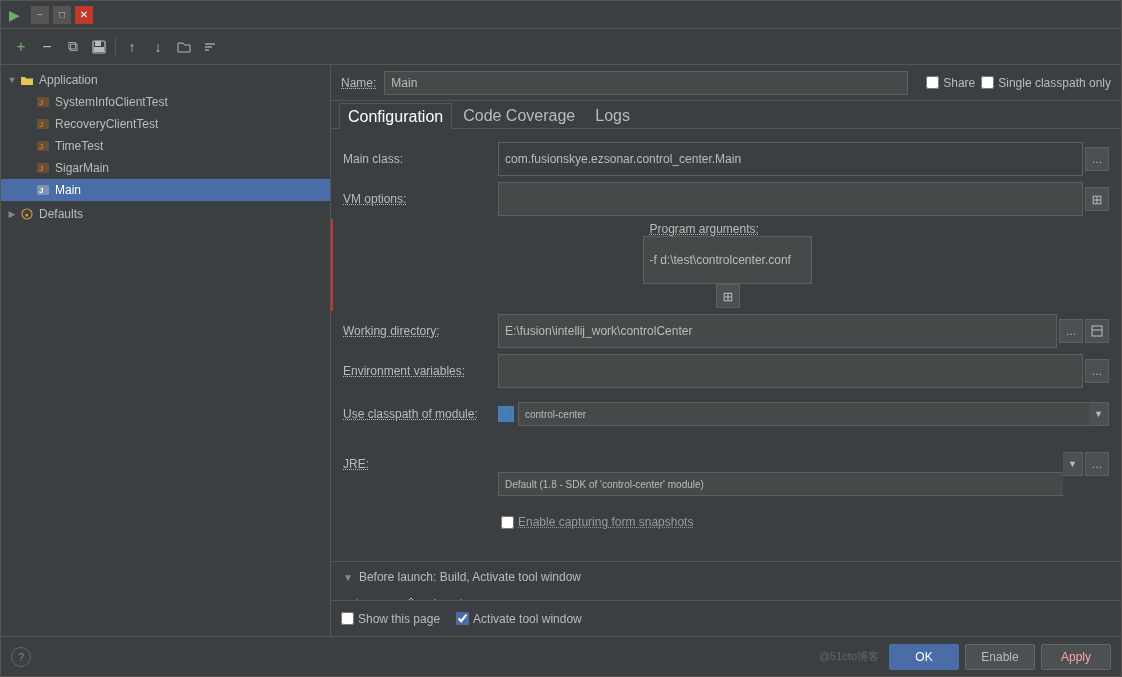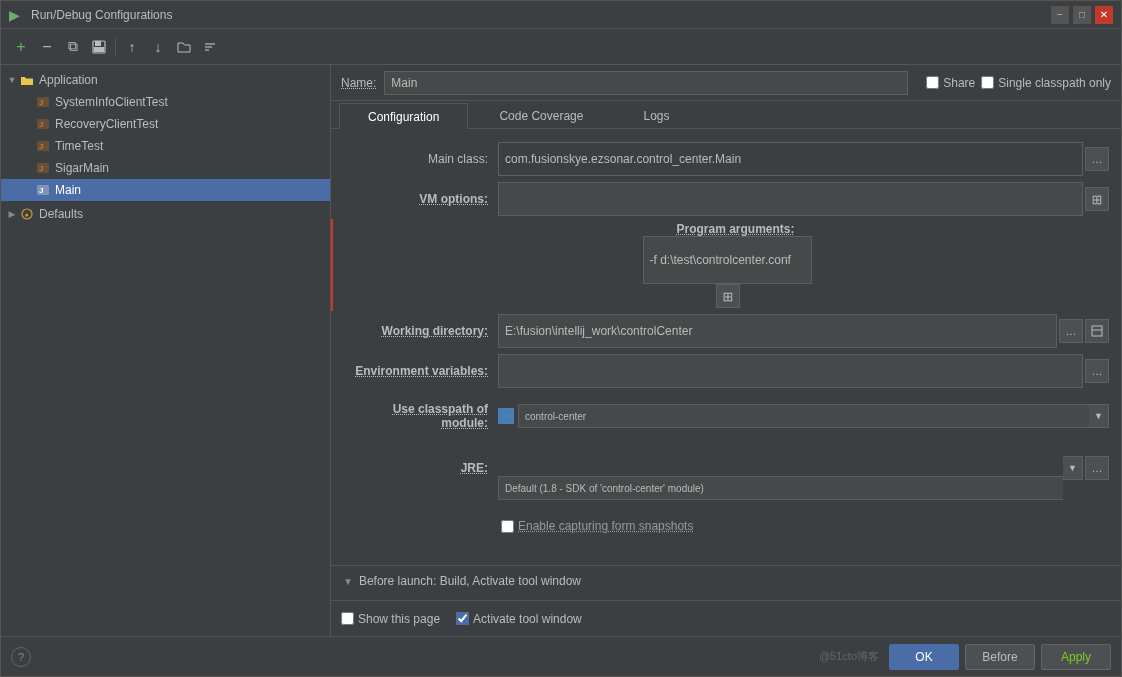--- a/index.html
+++ b/index.html
@@ -222,28 +222,28 @@
       height: 28px;
       background: #3c3f41;
       border-bottom: 1px solid #555;
       padding: 0 8px;
       flex-shrink: 0;
       align-items: flex-end;
     }
 
     .tab {
       height: 26px;
-      padding: 0 28px;
+      padding: 0 8px;
       display: flex;
       align-items: center;
       cursor: pointer;
       color: #bbbbbb;
       border: 1px solid transparent;
       border-bottom: none;
-      font-size: 12px;
+      font-size: 16px;
       margin-right: 2px;
     }
 
     .tab.active {
       background: #3c3f41;
       border-color: #555;
       border-bottom-color: #3c3f41;
       color: #ffffff;
       margin-bottom: -1px;
     }
@@ -258,29 +258,28 @@
       display: flex;
       align-items: center;
       min-height: 28px;
       padding: 3px 12px;
     }
 
     .form-label {
       width: 155px;
       flex-shrink: 0;
       color: #bbbbbb;
-      text-align: right;
+      text-align: left;
       padding-right: 10px;
       font-size: 12px;
     }
 
     .form-label.underline {
       text-decoration: underline;
       text-decoration-style: dotted;
-      font-weight: bold;
     }
 
     .form-input {
       flex: 1;
       background: #45494a;
       border: 1px solid #5e6060;
       color: #bbbbbb;
       height: 24px;
       padding: 16px 6px;
       font-size: 12px;
@@ -460,21 +459,21 @@
       font-size: 12px;
       border-radius: 2px;
       padding: 0 12px;
     }
     .dialog-btn.primary {
       background: #4a6da7;
       border-color: #4a6da7;
       color: white;
     }
     .dialog-btn.disabled {
-      color: #84cc16;
+      color: #fca5a5;
       cursor: default;
     }
 
     .watermark {
       color: #666;
       font-size: 11px;
       text-align: right;
       padding-right: 4px;
     }
 
@@ -504,21 +503,20 @@
       flex-direction: column;
     }
   </style>
 </head>
 <body>
 
 <div class="window">
 
   <div class="title-bar">
     <span class="title-bar-icon text-green">▶</span>
-    <span class="title-bar-text">Run/Debug Configurations</span>
     <div class="title-bar-controls">
       <button class="title-btn title-btn-min">−</button>
       <button class="title-btn title-btn-max">□</button>
       <button class="title-btn title-btn-close">✕</button>
     </div>
   </div>
 
   <div class="top-section" style="flex:1; overflow:hidden; display:flex; flex-direction:column;">
 
     <div class="toolbar">
@@ -784,16 +782,16 @@
         </div>
       </div>
     </div>
   </div>
 
   <div class="dialog-btns">
     <button class="help-btn">?</button>
     <div style="flex:1;"></div>
     <span class="watermark">@51cto博客</span>
     <button class="dialog-btn primary">OK</button>
-    <button class="dialog-btn">Before</button>
+    <button class="dialog-btn">Enable</button>
     <button class="dialog-btn disabled">Apply</button>
   </div>
 </div>
 
 </body></html>

